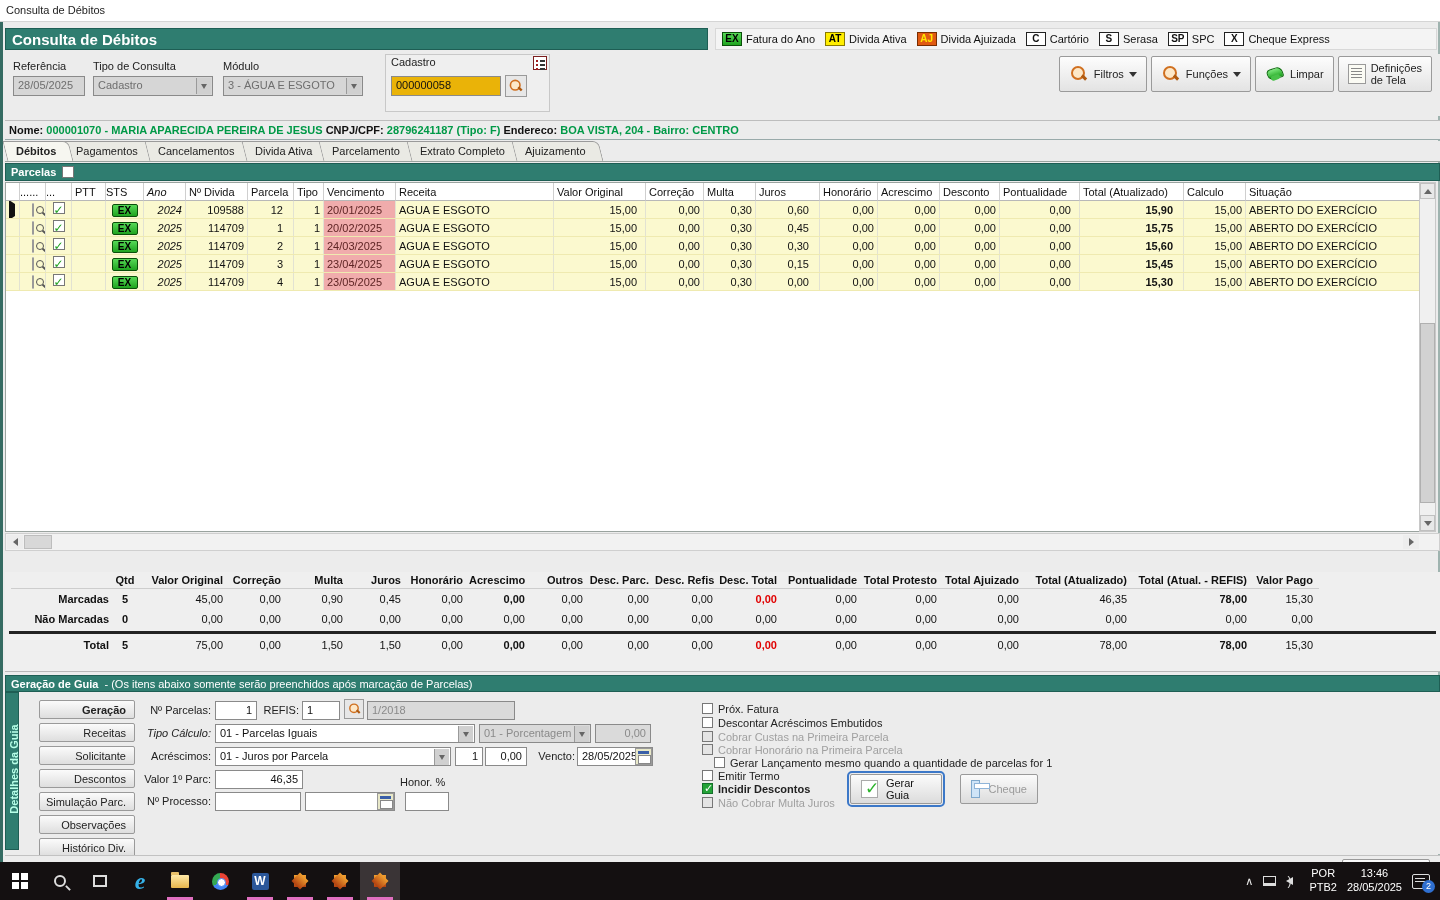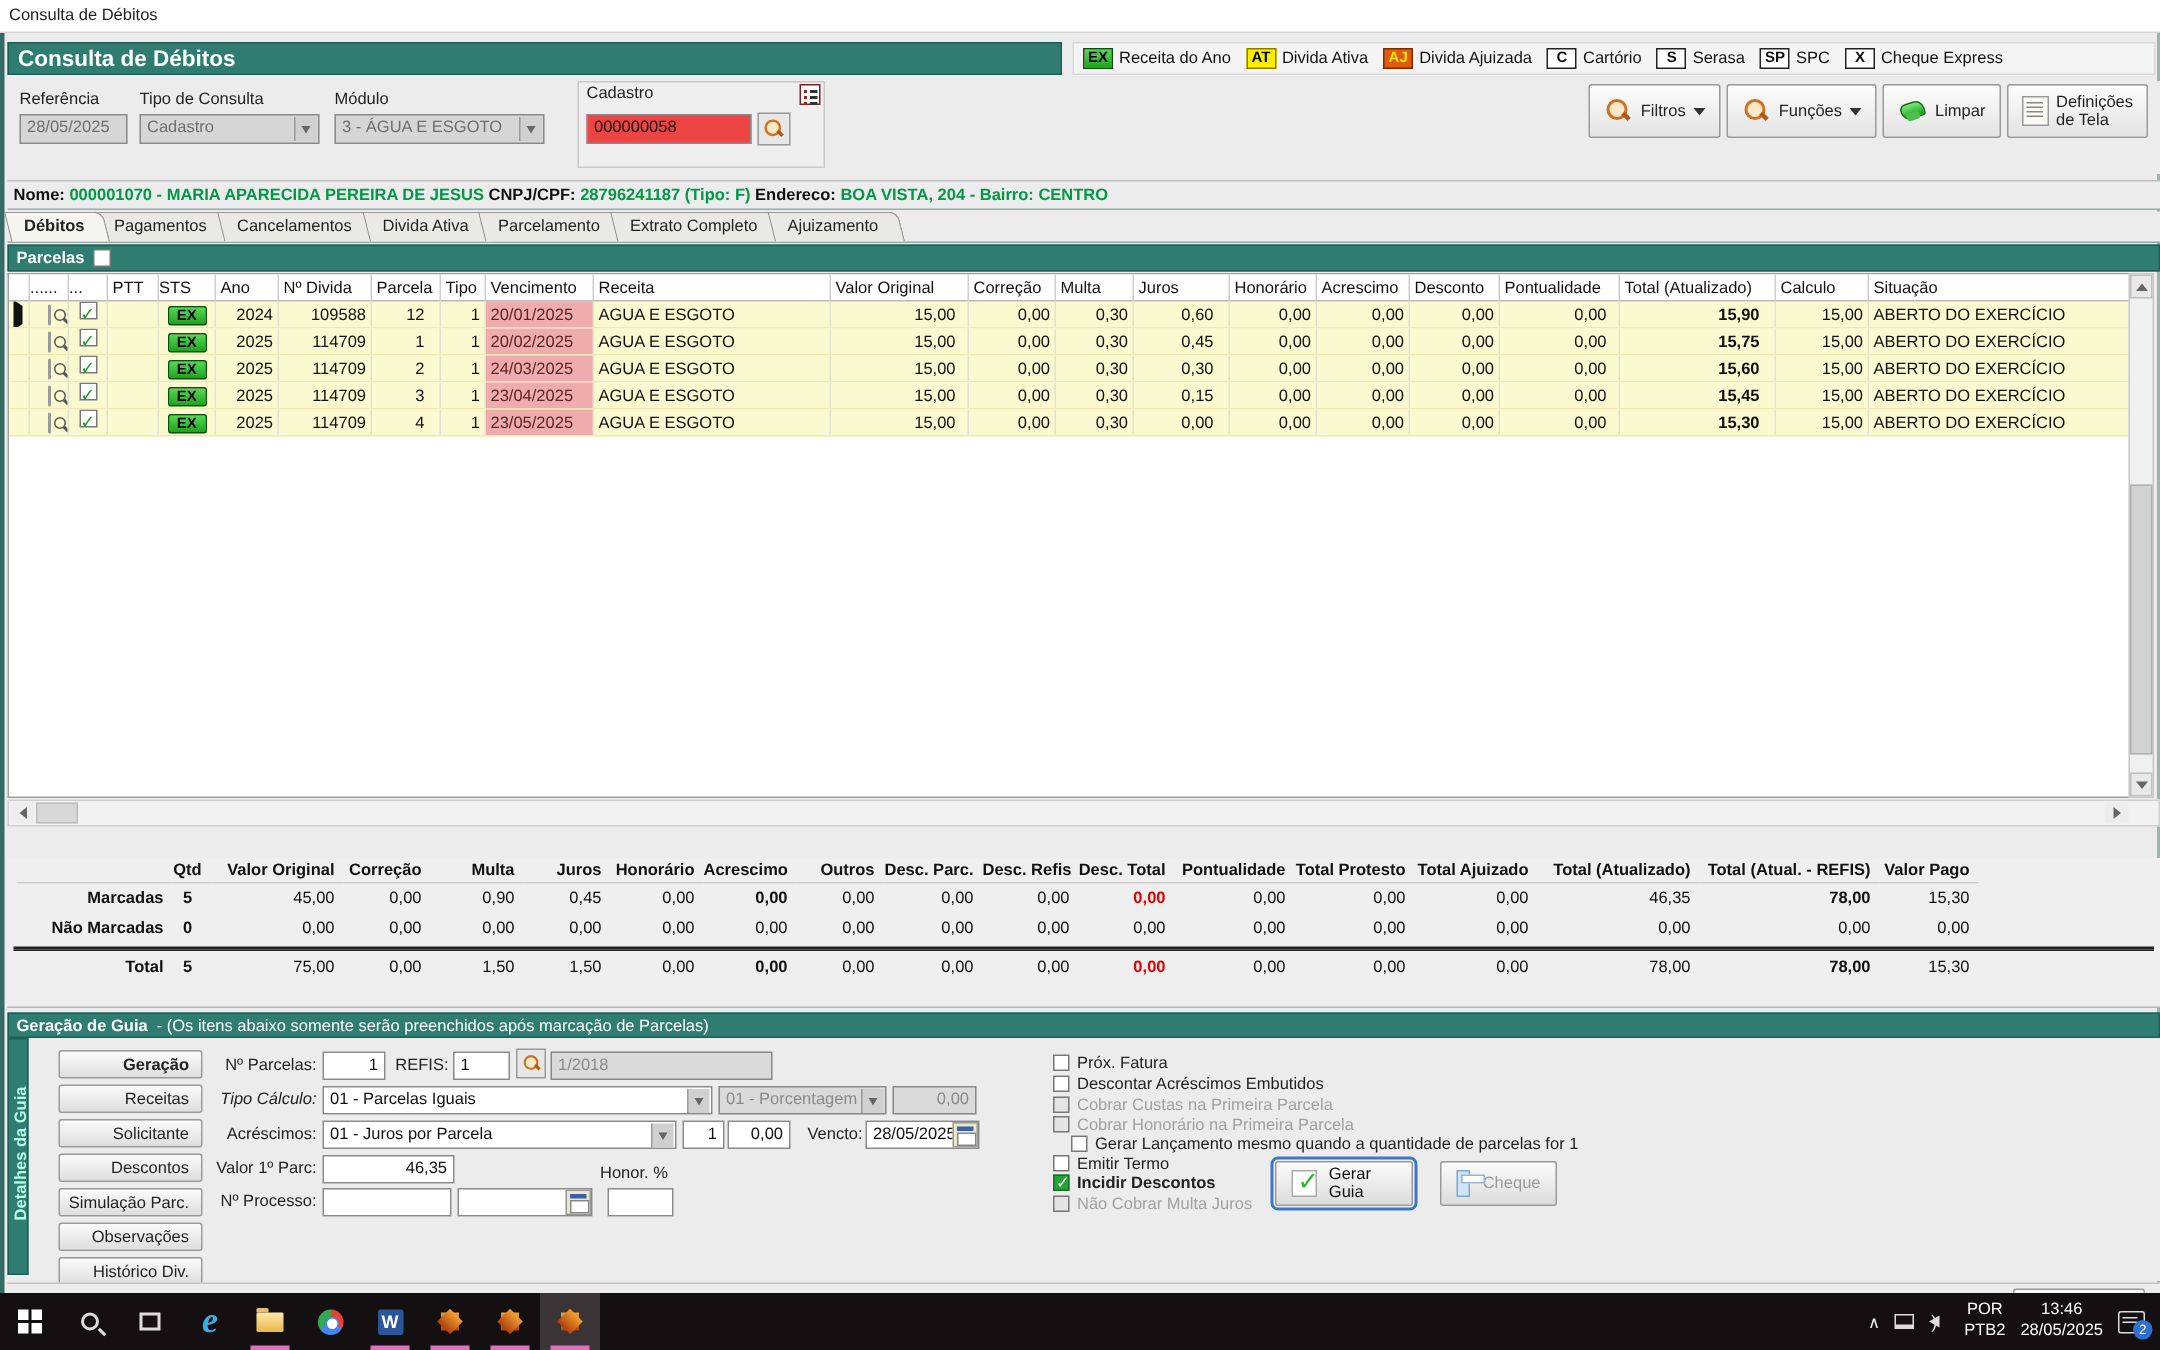--- a/index.html
+++ b/index.html
@@ -16,21 +16,21 @@
   .legend { position:absolute; left:712px; top:0; width:722px; height:22px; background:#f4f4f4; display:flex; align-items:center; gap:10px; padding:0 6px; border:1px solid #d8d8d8; }
   .lg { display:flex; align-items:center; gap:4px; }
   .badge { display:inline-block; min-width:20px; text-align:center; font-weight:bold; font-size:10px; border:1px solid #222; padding:0 2px; height:14px; line-height:12px; background:#fff; }
   .badge.ex { background:linear-gradient(#57d957,#1fa31f); border-color:#0a4f0a; color:#000; }
   .badge.at { background:#ffee00; border-color:#8a7a00; color:#000; }
   .badge.aj { background:#e05a12; border-color:#7a2d00; color:#ffe800; }
 
   
   .form-row { position:absolute; left:2px; top:32px; width:1435px; height:62px; background:#ececec; }
   .f-label { position:absolute; color:#222; }
-  .f-input { position:absolute; height:20px; border:1px solid #8a8a8a; background:#ef4444; padding:2px 4px; }
+  .f-input { position:absolute; height:20px; border:1px solid #8a8a8a; background:#eab308; padding:2px 4px; }
   .f-disabled { background:#d6d6d6; color:#6e6e6e; }
   .f-dd { padding-right:16px; }
   .dd-arrow { position:absolute; right:1px; top:1px; width:15px; height:16px; background:#d0d0d0; border-left:1px solid #9a9a9a; }
   .dd-arrow::after { content:""; position:absolute; left:4px; top:6px; border-left:3px solid transparent; border-right:3px solid transparent; border-top:5px solid #666; }
   .mag-btn { position:absolute; width:22px; height:22px; background:#e7e7e7; border:1px solid #9a9a9a; display:flex; align-items:center; justify-content:center; }
   .cad-group { position:absolute; left:380px; top:0px; width:165px; height:58px; border:1px solid #c8c8c8; background:#efefef; }
   .list-icon { position:absolute; width:14px; height:14px; border:1px solid #7c1f1f; background:#fff; }
   .list-icon::before { content:""; position:absolute; left:2px; top:3px; width:2px; height:2px; background:#a02020; box-shadow:0 4px 0 #a02020, 0 8px 0 #a02020; }
   .list-icon::after { content:""; position:absolute; left:6px; top:3px; width:5px; height:2px; background:#333; box-shadow:0 4px 0 #333, 0 8px 0 #333; }
 
@@ -68,21 +68,21 @@
 
   .grid { position:absolute; left:2px; top:160px; width:1418px; height:350px; background:#fff; border:1px solid #9aa39f; border-right:none; }
   .prow { display:flex; height:18px; line-height:18px; }
   .prow > div { flex:0 0 auto; overflow:hidden; white-space:nowrap; padding:0 3px; border-right:1px solid #e2e2d2; }
   .phead > div { border-right:1px solid #cfcfcf; border-bottom:1px solid #b8b8b8; background:#fff; color:#111; }
   .prow > div:nth-child(1){width:14px;padding:0;}
   .prow > div:nth-child(2){width:26px;text-align:center;padding:0;}
   .prow > div:nth-child(3){width:26px;text-align:center;padding:0;}
   .prow > div:nth-child(4){width:34px;}
   .prow > div:nth-child(5){width:38px;text-align:center;padding:0;}
-  .prow > div:nth-child(6){width:42px;text-align:right;}
+  .prow > div:nth-child(6){width:42px;text-align:right;font-style:italic;}
   .prow > div:nth-child(7){width:62px;text-align:right;}
   .prow > div:nth-child(8){width:46px;text-align:right;padding-right:10px;}
   .prow > div:nth-child(9){width:30px;text-align:right;}
   .prow > div:nth-child(10){width:72px;}
   .prow > div:nth-child(11){width:158px;}
   .prow > div:nth-child(12){width:92px;text-align:right;padding-right:8px;}
   .prow > div:nth-child(13){width:58px;text-align:right;}
   .prow > div:nth-child(14){width:52px;text-align:right;}
   .prow > div:nth-child(15){width:64px;text-align:right;padding-right:10px;}
   .prow > div:nth-child(16){width:58px;text-align:right;}
@@ -211,21 +211,21 @@
 
 <div class="titlebar">Consulta de Débitos</div>
 
 <div class="app">
 
   <div class="hdr-row">
     <div class="hdr-teal">Consulta de Débitos</div>
     <div class="legend">
       <span class="lg">
           <span class="badge ex">EX</span>
-          <span>Receita do Ano</span>
+          <span>Fatura do Ano</span>
         </span>
       <span class="lg">
           <span class="badge at">AT</span>
           <span>Divida Ativa</span>
         </span>
       <span class="lg">
           <span class="badge aj">AJ</span>
           <span>Divida Ajuizada</span>
         </span>
       <span class="lg">

